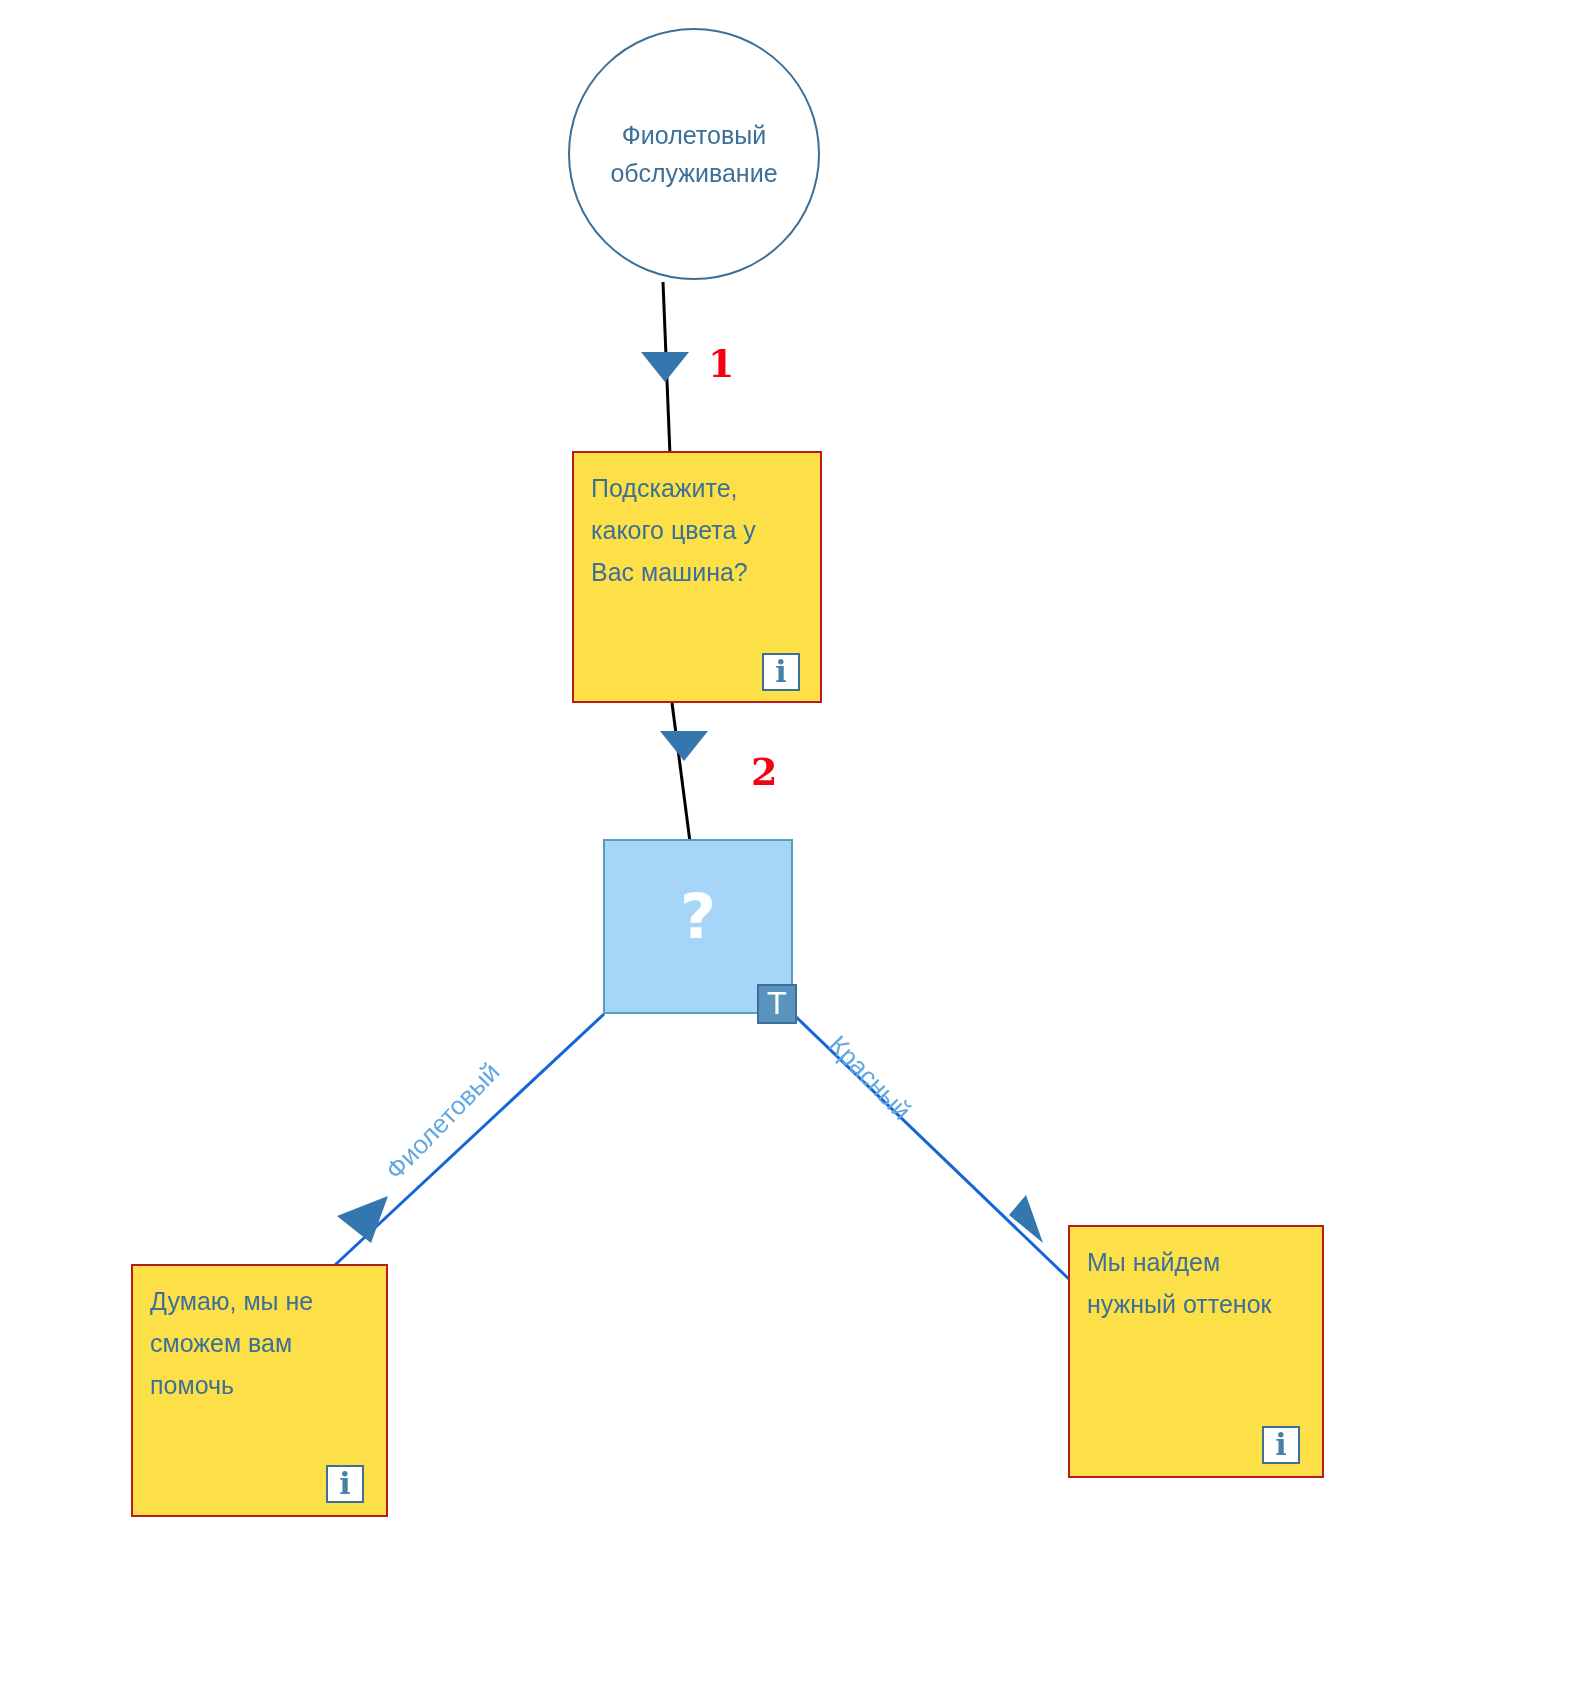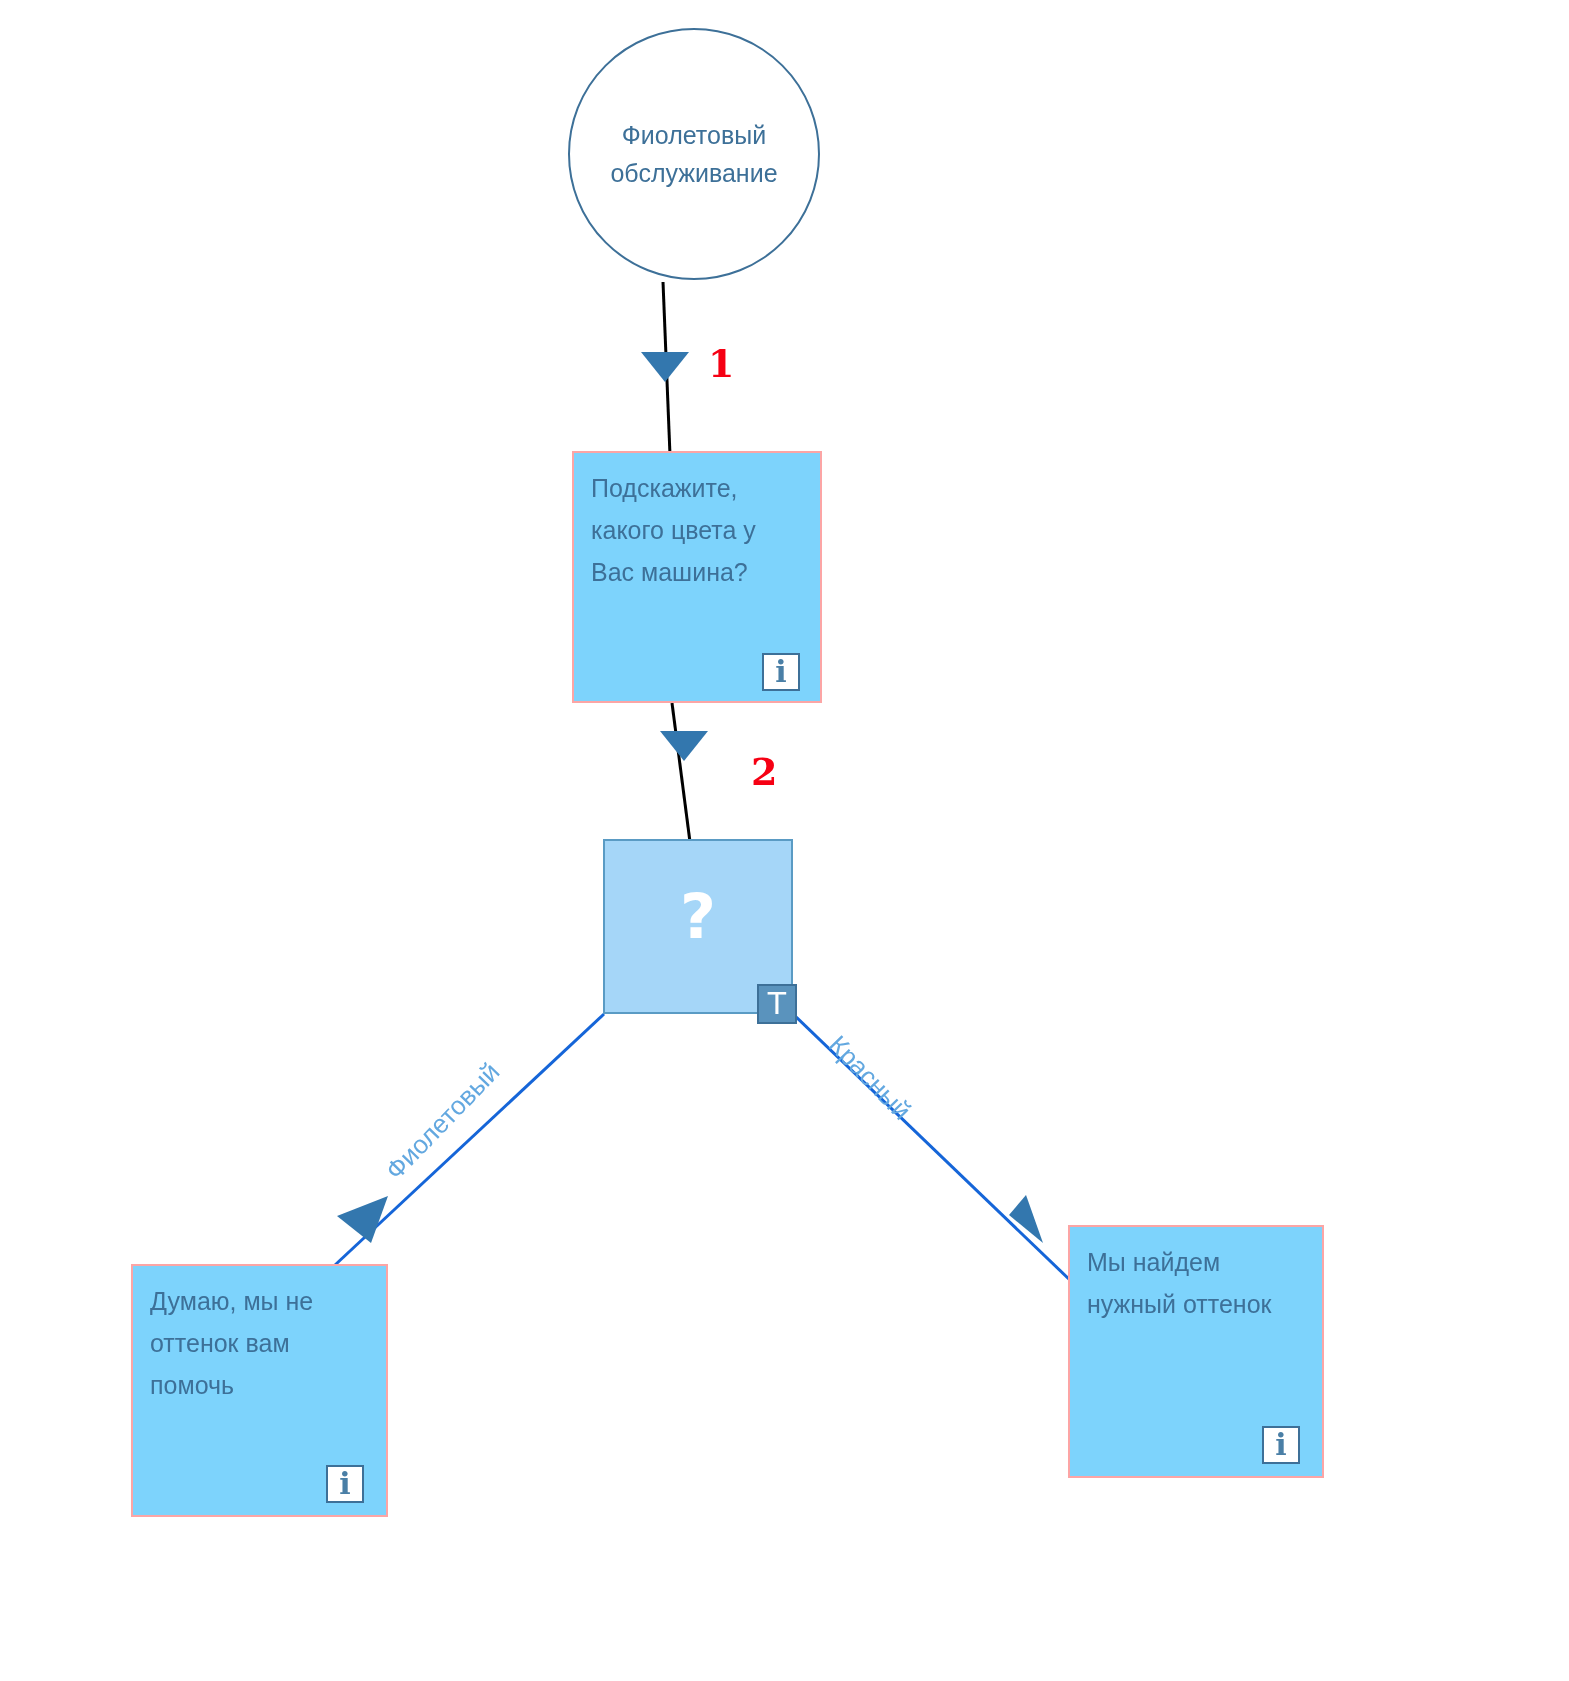--- a/index.html
+++ b/index.html
@@ -46,22 +46,22 @@
     font-size: 25px;
     line-height: 38px;
     text-align: center;
     width: 200px;
     white-space: pre-line;
   }
 
   
   .node-box {
     position: absolute;
-    border: 2px solid #fca5a5;
-    background: #7dd3fc;
+    border: 2px solid #b91c1c;
+    background: #fde047;
     box-sizing: border-box;
   }
   .node-box .box-text {
     position: absolute;
     left: 17px;
     top: 14px;
     right: 10px;
     color: #3d7098;
     font-size: 25px;
     line-height: 42px;
@@ -201,21 +201,21 @@
   <div class="node-decision">
     <div class="qmark">?</div>
     <div class="t-badge">T</div>
   </div>
 
   <div class="edge-label" id="edge-label-left">Фиолетовый</div>
   <div class="edge-label" id="edge-label-right">Красный</div>
 
   <div class="node-box" id="node-reject">
     <div class="box-text">Думаю, мы не
-оттенок вам
+сможем вам
 помочь</div>
     <div class="info-badge">i</div>
   </div>
 
   <div class="node-box" id="node-accept">
     <div class="box-text">Мы найдем
 нужный оттенок</div>
     <div class="info-badge">i</div>
   </div>
 

